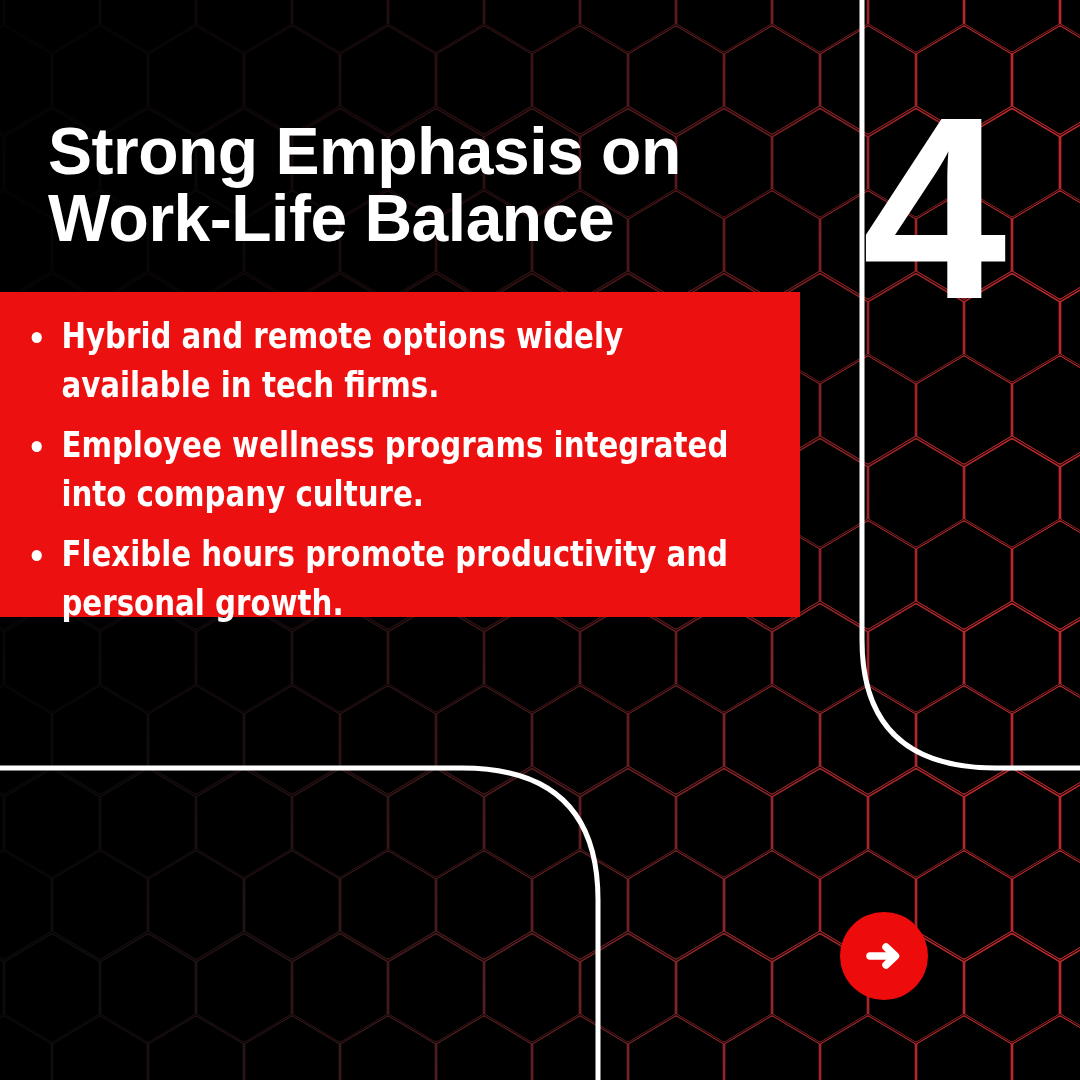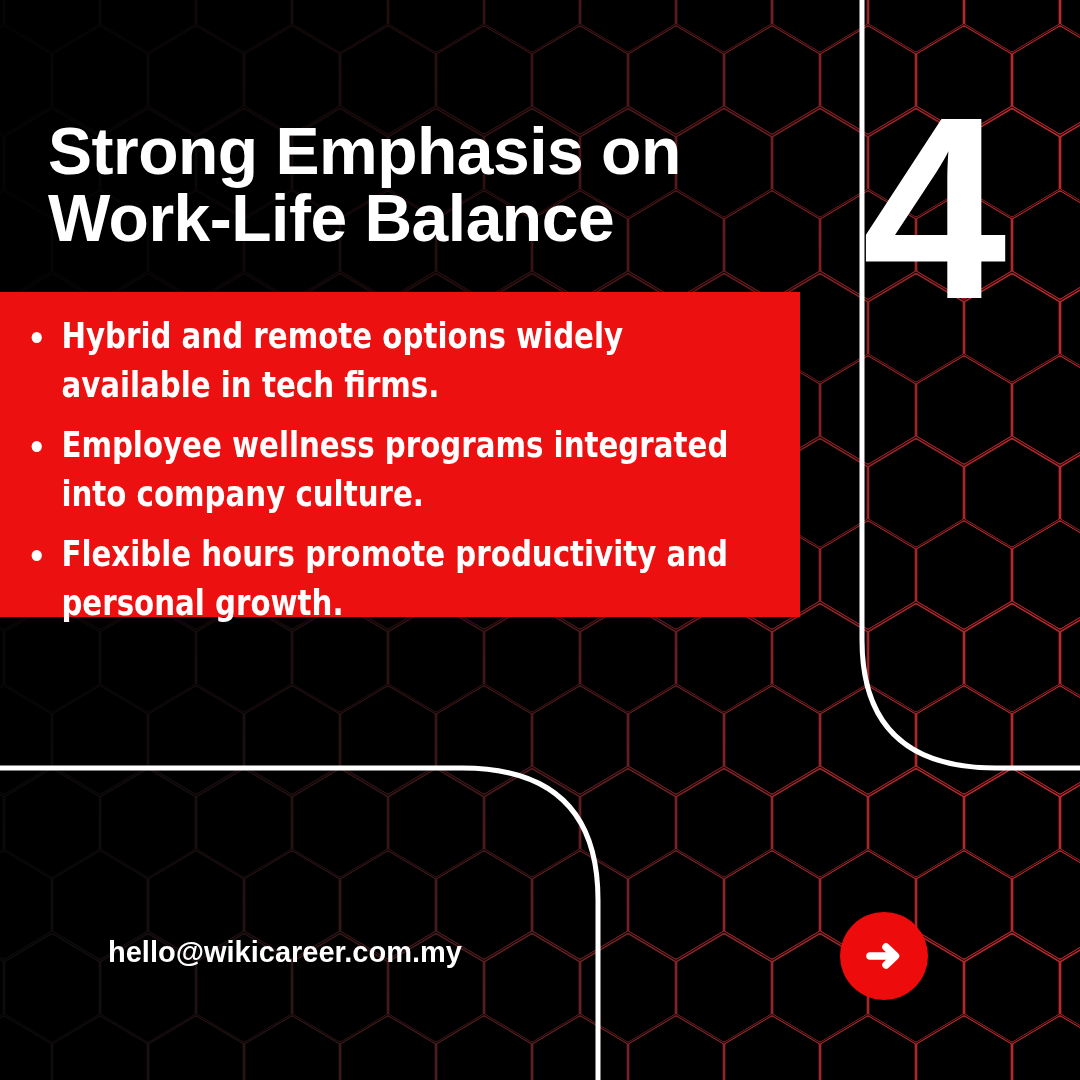--- a/index.html
+++ b/index.html
@@ -726,21 +726,20 @@
     <li class="bullet">
       <span class="dot"></span>
       <span>Employee wellness programs integrated into company culture.</span>
     </li>
     <li class="bullet">
       <span class="dot"></span>
       <span>Flexible hours promote productivity and personal growth.</span>
     </li>
   </ul>
 
-  <div class="email">hello@wikicareer.com.my</div>
 
   <div class="arrow-btn">
     <svg width="46" height="46" viewBox="0 0 46 46">
       <path d="M9 23 H31" stroke="#ffffff" stroke-width="7.5" stroke-linecap="round" fill="none"></path>
       <path d="M25 14 L34.5 23 L25 32" stroke="#ffffff" stroke-width="7.5" stroke-linecap="round" stroke-linejoin="round" fill="none"></path>
     </svg>
   </div>
 
 </div>
 

